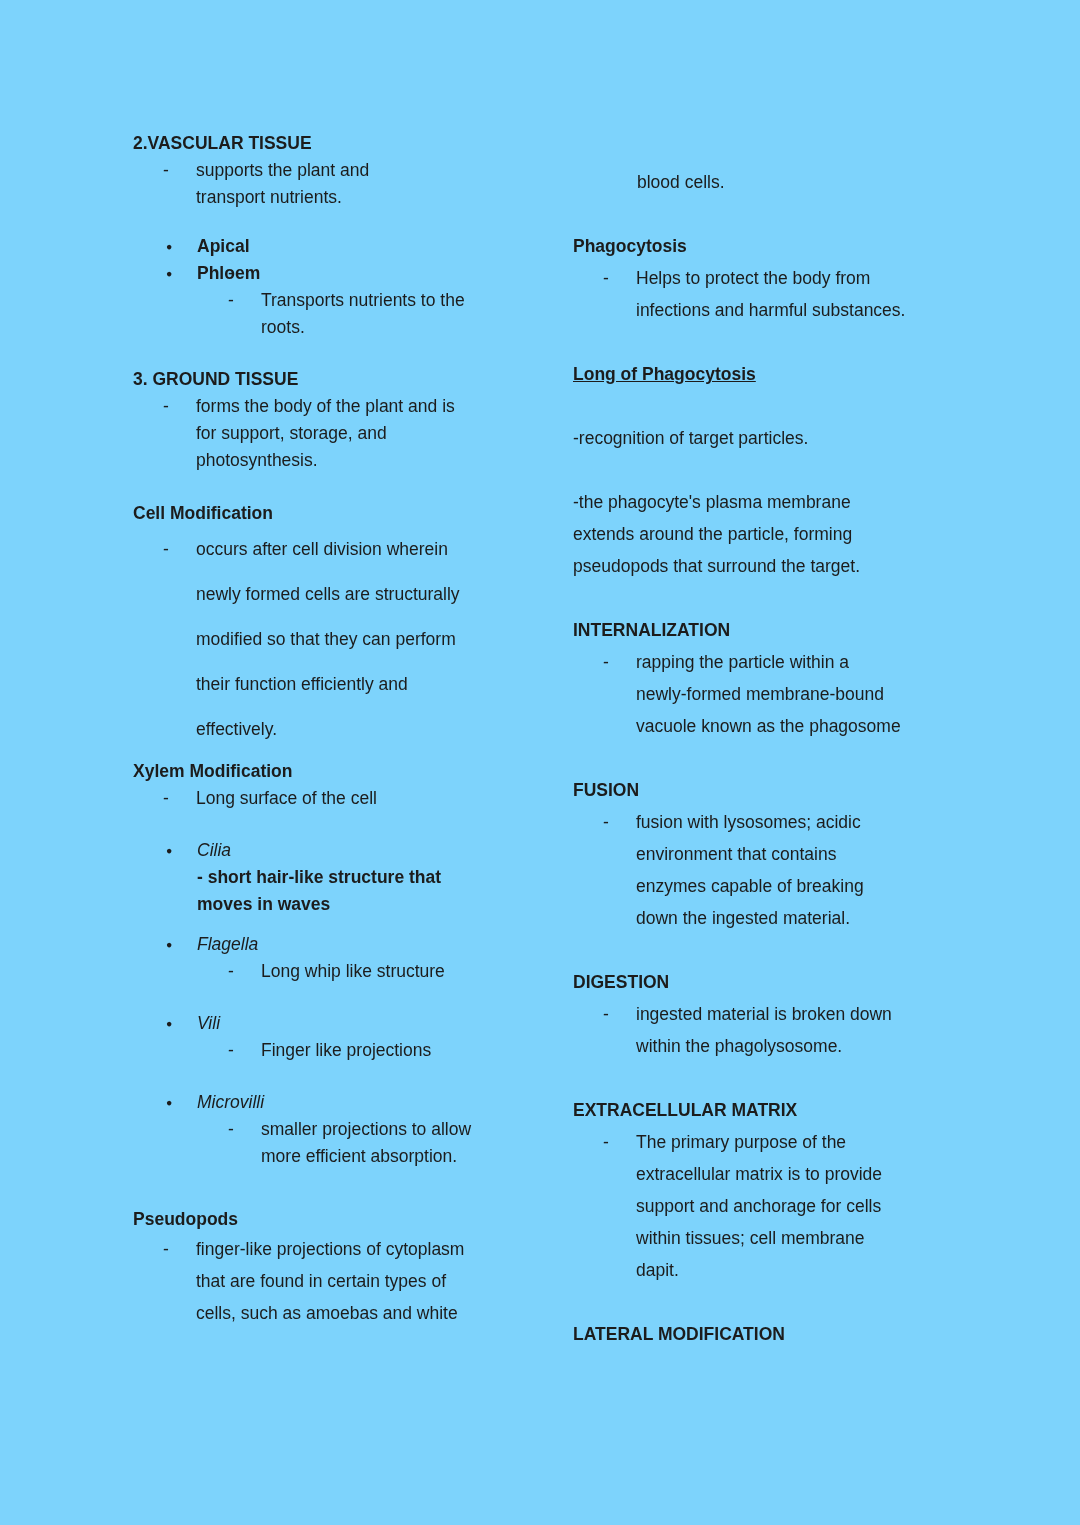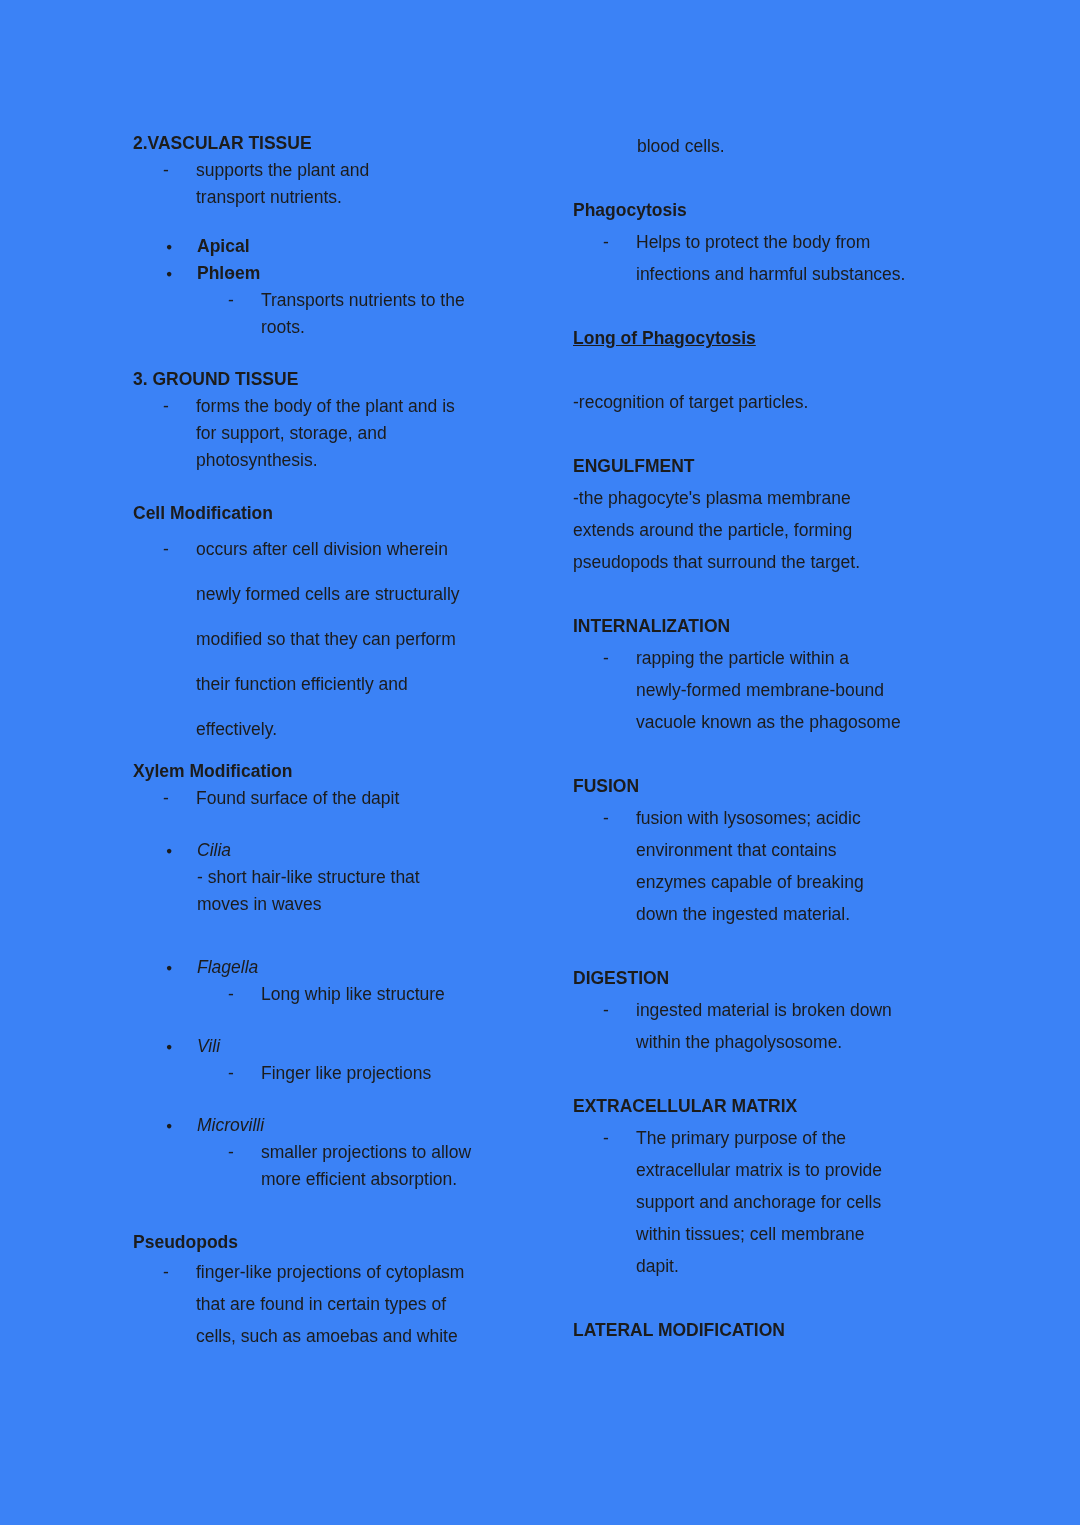--- a/index.html
+++ b/index.html
@@ -1,28 +1,28 @@
 <!DOCTYPE html>
 <html><head>
 <meta charset="utf-8">
 <style>
   * { margin:0; padding:0; box-sizing:border-box; }
   html,body { background:#ffffff; }
   .page {
-    width:1080px; height:1525px; background:#3b82f6; overflow:hidden;
+    width:1080px; height:1525px; background:#7dd3fc; overflow:hidden;
     font-family:"Liberation Sans", sans-serif;
     font-size:17.5px; color:#1c1c1c;
   }
   .columns {
     display:flex;
     padding:130px 133px 0 133px;
   }
   .col { line-height:27px; }
   .col-left  { width:372px; margin-right:68px; }
-  .col-right { width:374px; line-height:32px; }
+  .col-right { width:374px; line-height:32px;margin-top:36px; }
 
   .h  { font-weight:700; }
   .ul { text-decoration:underline; }
   .it { font-style:italic; font-weight:400; }
   .pre { white-space:pre-line; }
 
   
   .li { position:relative; padding-left:63px; }
   .li .mk { position:absolute; left:30px; top:0; }
   .li.l2 { padding-left:128px; }
@@ -32,21 +32,21 @@
   .bullet { position:relative; padding-left:64px; }
   .bullet .mk { position:absolute; left:33px; top:0; font-size:10.5px; line-height:inherit; }
 
   
   .cont { padding-left:64px; }
 
   
   .ls2  { line-height:45px; }
   .ls15 { line-height:32px; }
   .mb6  { margin-bottom:6px; }
-  .mb21 { margin-bottom:36px; }
+  .mb21 { margin-bottom:13px;font-weight:bold; }
   .mb22 { margin-bottom:22px; }
   .mb25 { margin-bottom:25px; }
   .mb26 { margin-bottom:26px; }
   .mb32 { margin-bottom:32px; }
   .mb36 { margin-bottom:36px; }
 </style>
 </head>
 <body>
 
 <div class="page">
@@ -94,21 +94,21 @@
         <span class="pre">occurs after cell division wherein
 newly formed cells are structurally
 modified so that they can perform
 their function efficiently and
 effectively.</span>
       </div>
 
       <div class="h">Xylem Modification</div>
       <div class="li mb25">
         <span class="mk">-</span>
-        <span class="pre">Found surface of the dapit</span>
+        <span class="pre">Long surface of the cell</span>
       </div>
 
       <div class="bullet">
         <span class="mk">●</span>
         <span class="it">Cilia</span>
       </div>
       <div class="bullet mb21">
         <span class="pre">- short hair-like structure that
 moves in waves</span>
       </div>
@@ -159,21 +159,20 @@
       <div class="li mb32">
         <span class="mk">-</span>
         <span class="pre">Helps to protect the body from
 infections and harmful substances.</span>
       </div>
 
       <div class="h ul mb32">Long of Phagocytosis</div>
 
       <div class="pre mb32">-recognition of target particles.</div>
 
-      <div class="h">ENGULFMENT</div>
       <div class="pre mb32">-the phagocyte's plasma membrane
 extends around the particle, forming
 pseudopods that surround the target.</div>
 
       <div class="h">INTERNALIZATION</div>
       <div class="li mb32">
         <span class="mk">-</span>
         <span class="pre">rapping the particle within a
 newly-formed membrane-bound
 vacuole known as the phagosome</span>

